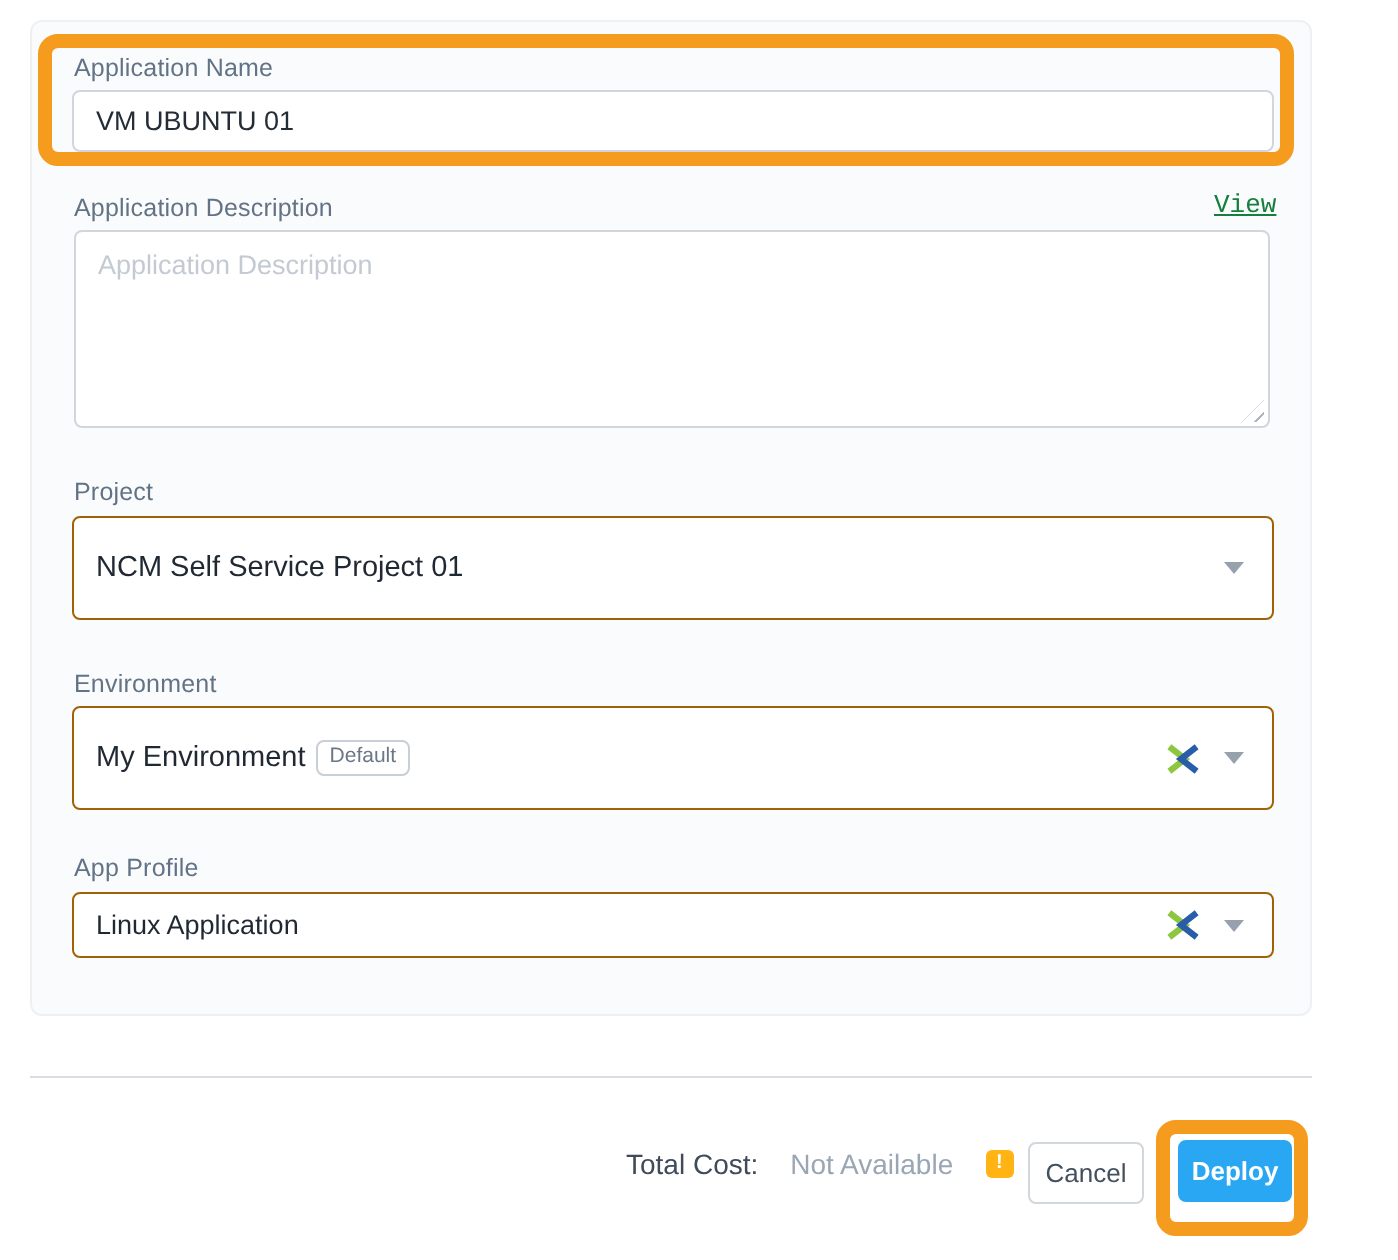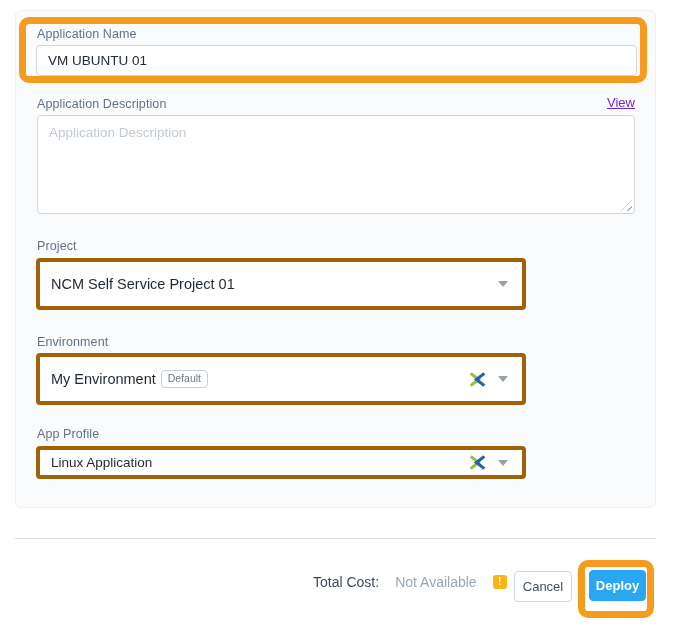--- a/index.html
+++ b/index.html
@@ -77,30 +77,31 @@
     right: 3px; bottom: 3px;
     width: 11px; height: 11px;
     background-image: repeating-linear-gradient(135deg,
       transparent 0 2px, #aeb6bf 2px 3px, transparent 3px 5px);
     clip-path: polygon(100% 0, 100% 100%, 0 100%);
   }
   .view-link {
     position: absolute;
     left: 607px; top: 95px;
     font-size: 13px;
-    color: #6d28d9;
+    color: #15803d;
     text-decoration: underline;
     cursor: pointer;
+    font-family: Liberation Mono, monospace;
   }
   .select-box {
     position: absolute;
     left: 36px;
-    width: 490px;
-    background: #ffffff;
-    border: 4px solid #a16207;
+    width: 601px;
+    background: #ffffff;
+    border: 1px solid #a16207;
     border-radius: 4px;
     display: flex;
     align-items: center;
     padding: 0 14px 0 11px;
     cursor: pointer;
   }
   .select-project { top: 258px; height: 52px; }
   .select-environment { top: 353px; height: 52px; }
   .select-appprofile { top: 446px; height: 33px; }
   .select-text {

